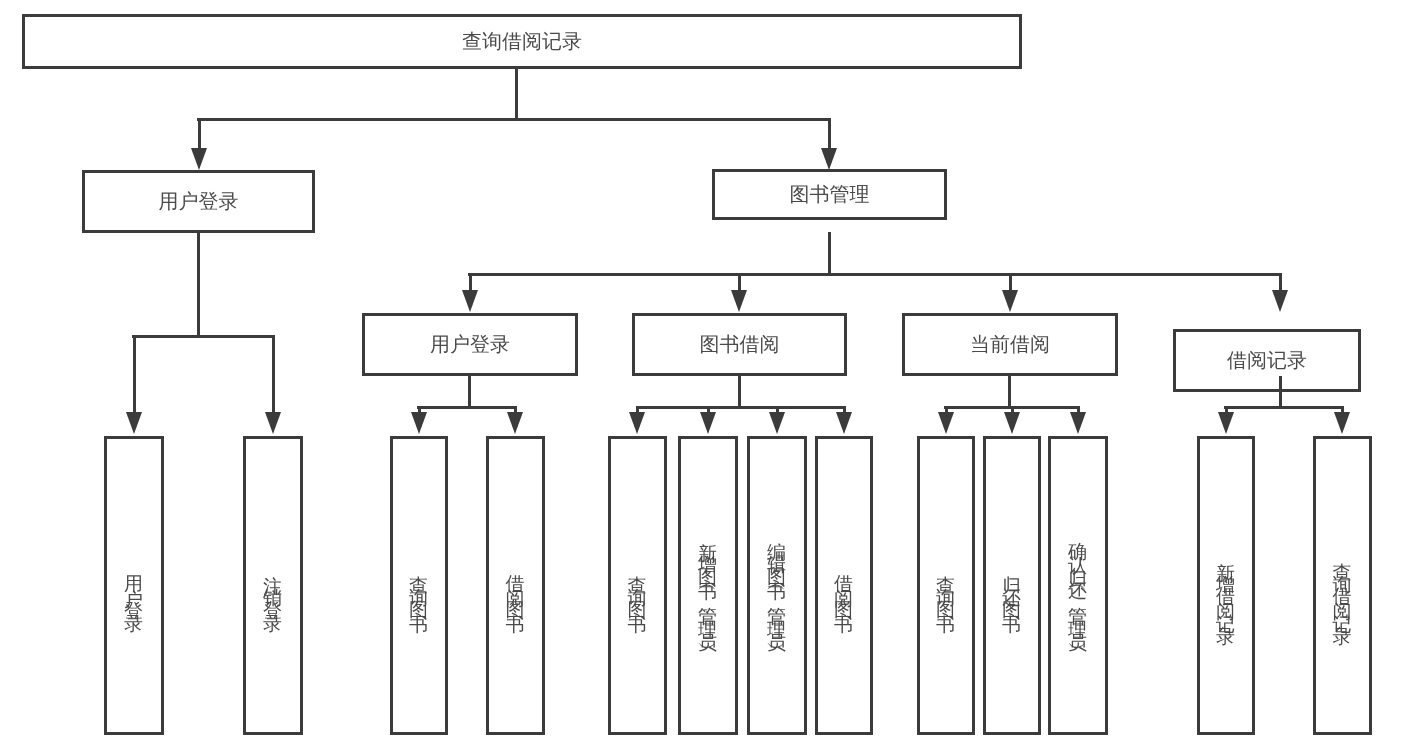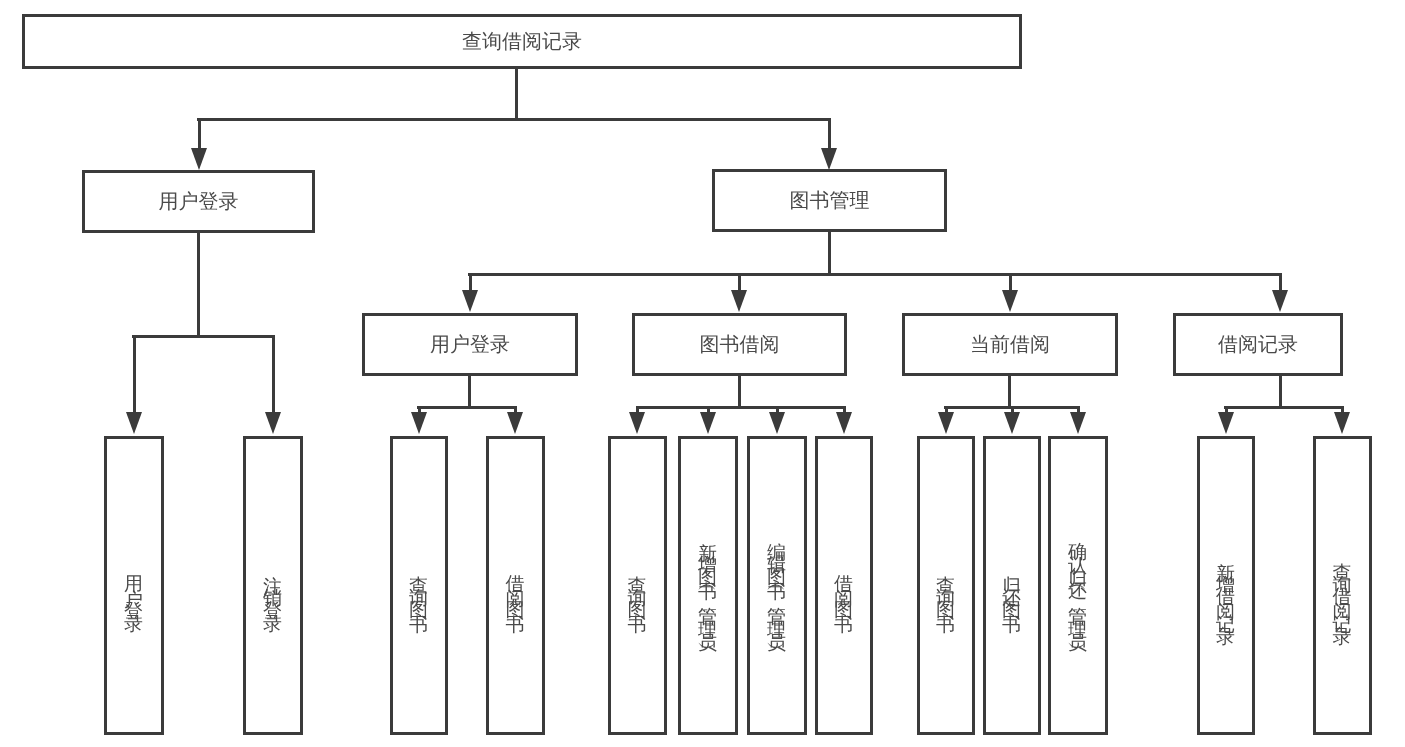--- a/index.html
+++ b/index.html
@@ -82,21 +82,21 @@
     <div class="head"></div>
   </div>
   <div class="arrow" style="left:829px;top:118px;height:52px">
     <div class="stem"></div>
     <div class="head"></div>
   </div>
 
   <div class="box" style="left:82px;top:170px;width:233px;height:63px">
     <span>用户登录</span>
   </div>
-  <div class="box" style="left:712px;top:169px;width:235px;height:63px">
+  <div class="box" style="left:712px;top:169px;width:235px;height:51px">
     <span>图书管理</span>
   </div>
 
   <div class="vline" style="left:197px;top:233px;height:105px"></div>
   <div class="hline" style="left:132px;top:335px;width:143px"></div>
   <div class="arrow" style="left:134px;top:335px;height:99px">
     <div class="stem"></div>
     <div class="head"></div>
   </div>
   <div class="arrow" style="left:273px;top:335px;height:99px">
@@ -125,21 +125,21 @@
 
   <div class="box" style="left:362px;top:313px;width:216px;height:63px">
     <span>用户登录</span>
   </div>
   <div class="box" style="left:632px;top:313px;width:215px;height:63px">
     <span>图书借阅</span>
   </div>
   <div class="box" style="left:902px;top:313px;width:216px;height:63px">
     <span>当前借阅</span>
   </div>
-  <div class="box" style="left:1173px;top:313px;width:170px;height:63px">
+  <div class="box" style="left:1173px;top:329px;width:188px;height:63px">
     <span>借阅记录</span>
   </div>
 
   <div class="vline" style="left:468px;top:376px;height:32px"></div>
   <div class="hline" style="left:417px;top:406px;width:100px"></div>
   <div class="arrow" style="left:419px;top:406px;height:28px">
     <div class="stem"></div>
     <div class="head"></div>
   </div>
   <div class="arrow" style="left:515px;top:406px;height:28px">

